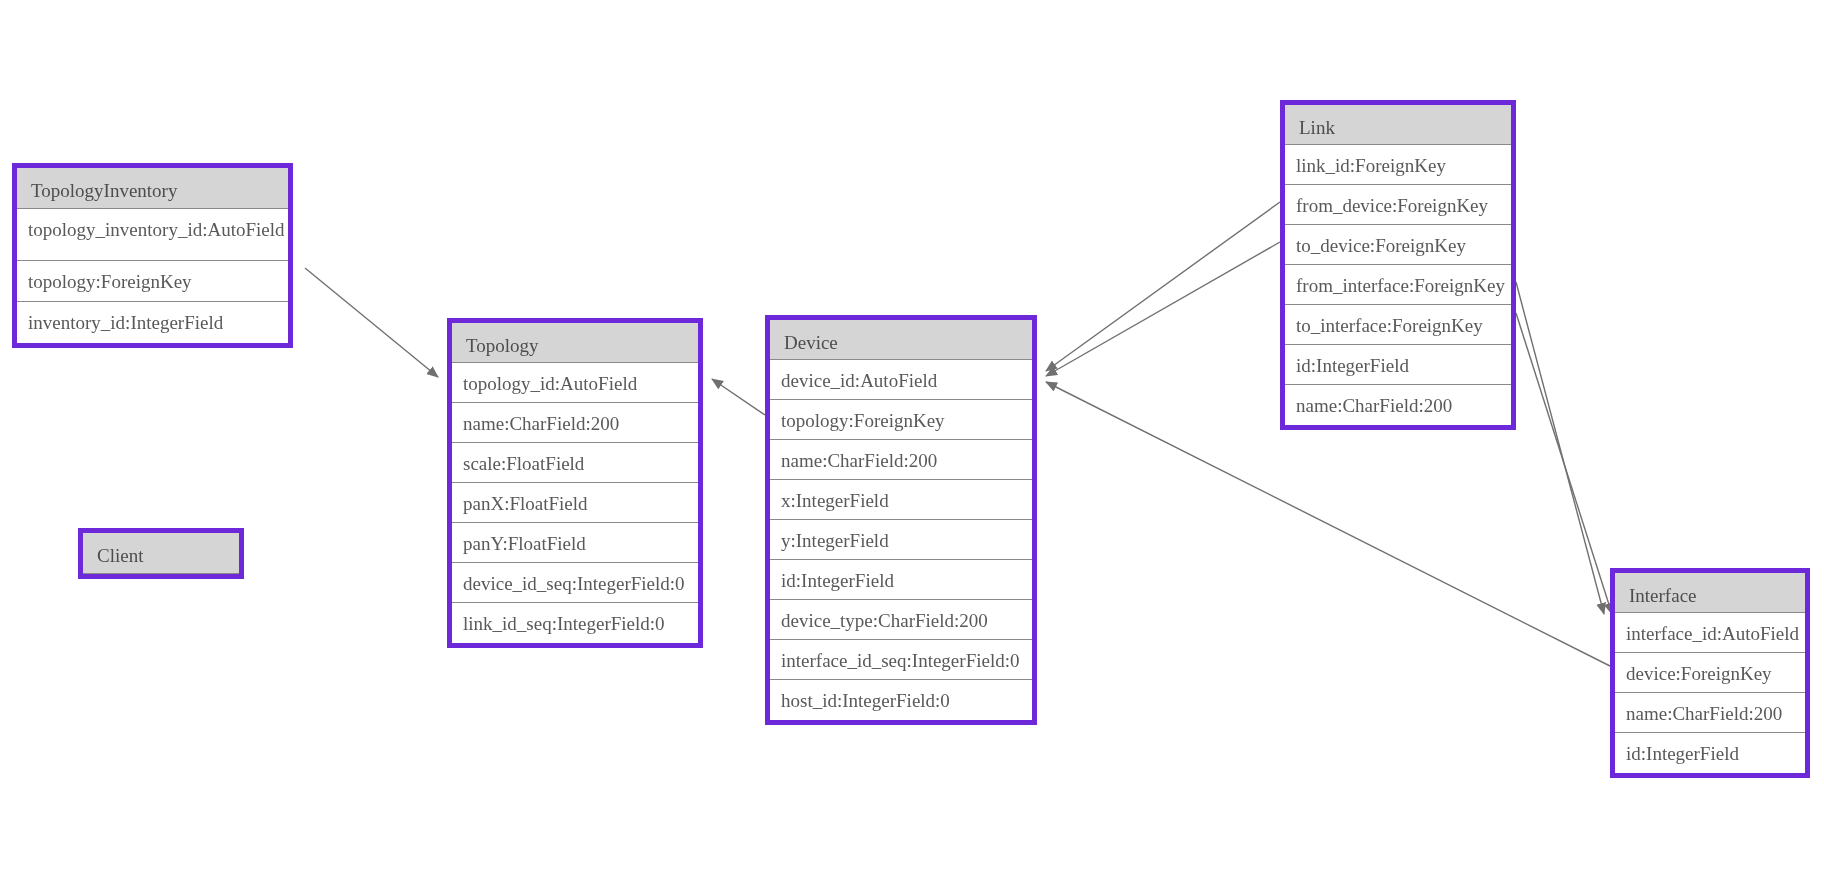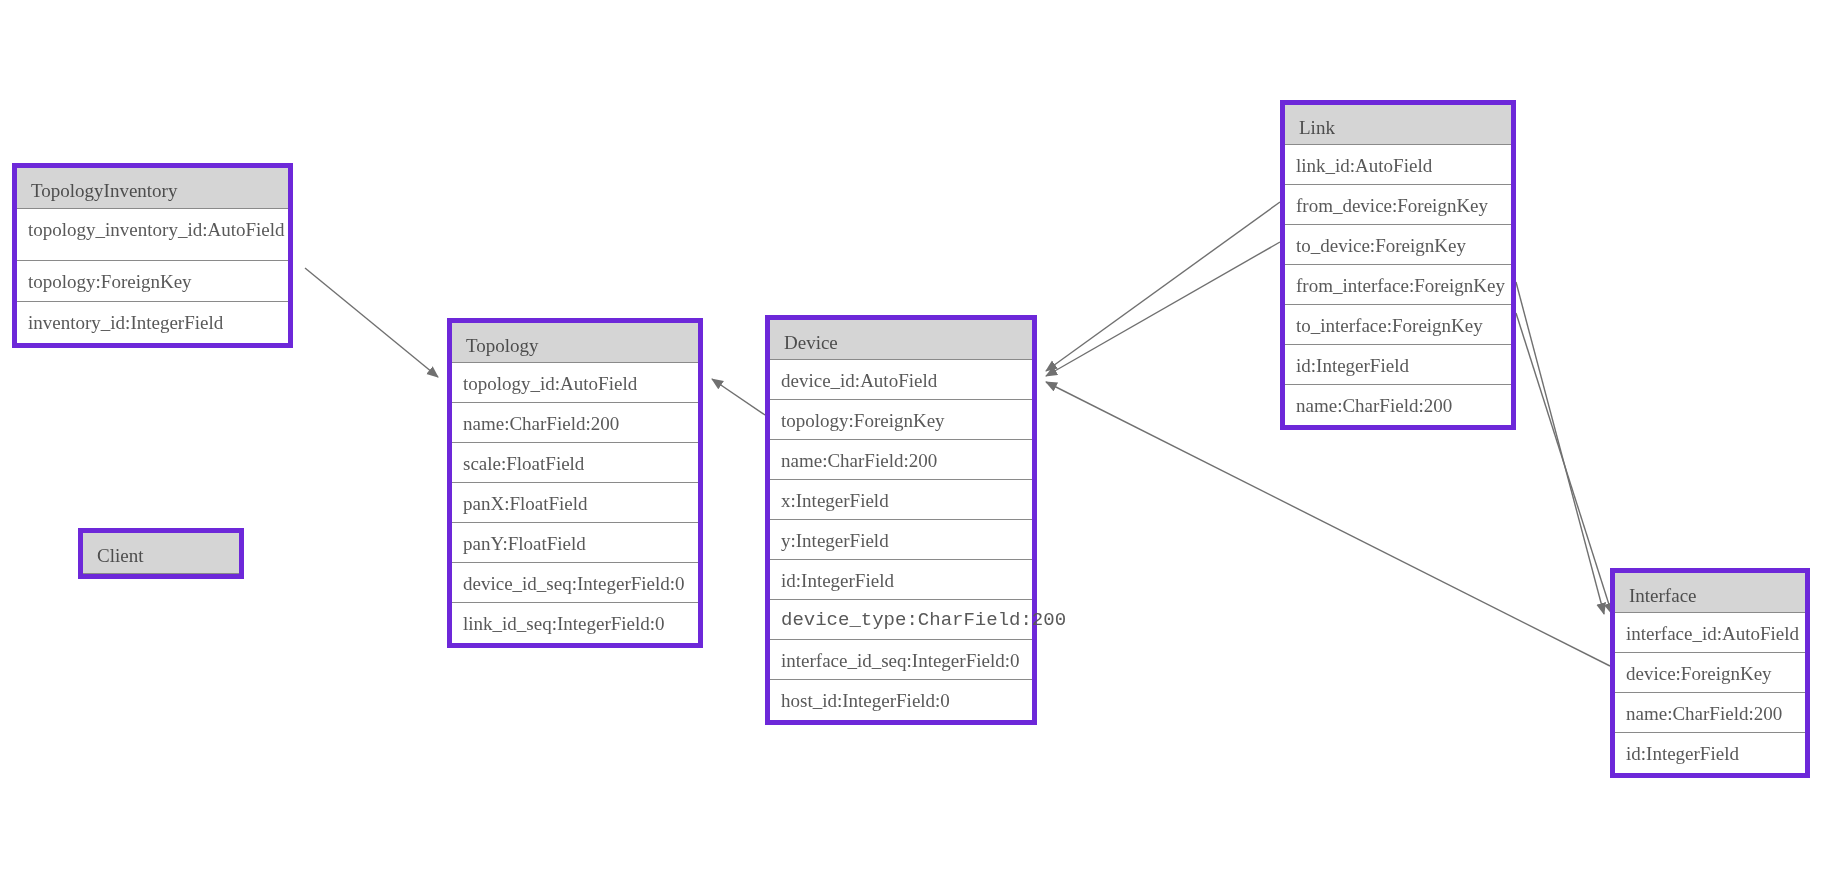--- a/index.html
+++ b/index.html
@@ -98,27 +98,27 @@
         <div class="field-row" style="height: 40px;">link_id_seq:IntegerField:0</div>
       </div>
       <div class="entity" style="left: 765px; top: 315px; width: 272px;">
         <div class="entity-title" style="height: 40px;">Device</div>
         <div class="field-row" style="height: 40px;">device_id:AutoField</div>
         <div class="field-row" style="height: 40px;">topology:ForeignKey</div>
         <div class="field-row" style="height: 40px;">name:CharField:200</div>
         <div class="field-row" style="height: 40px;">x:IntegerField</div>
         <div class="field-row" style="height: 40px;">y:IntegerField</div>
         <div class="field-row" style="height: 40px;">id:IntegerField</div>
-        <div class="field-row" style="height: 40px; font-family: Liberation Mono, monospace;">device_type:CharField:200</div>
+        <div class="field-row" style="height: 40px;">device_type:CharField:200</div>
         <div class="field-row" style="height: 40px;">interface_id_seq:IntegerField:0</div>
         <div class="field-row" style="height: 40px;">host_id:IntegerField:0</div>
       </div>
       <div class="entity" style="left: 1280px; top: 100px; width: 236px;">
         <div class="entity-title" style="height: 40px;">Link</div>
-        <div class="field-row" style="height: 40px;">link_id:AutoField</div>
+        <div class="field-row" style="height: 40px;">link_id:ForeignKey</div>
         <div class="field-row" style="height: 40px;">from_device:ForeignKey</div>
         <div class="field-row" style="height: 40px;">to_device:ForeignKey</div>
         <div class="field-row" style="height: 40px;">from_interface:ForeignKey</div>
         <div class="field-row" style="height: 40px;">to_interface:ForeignKey</div>
         <div class="field-row" style="height: 40px;">id:IntegerField</div>
         <div class="field-row" style="height: 40px;">name:CharField:200</div>
       </div>
       <div class="entity" style="left: 1610px; top: 568px; width: 200px;">
         <div class="entity-title" style="height: 40px;">Interface</div>
         <div class="field-row" style="height: 40px;">interface_id:AutoField</div>

